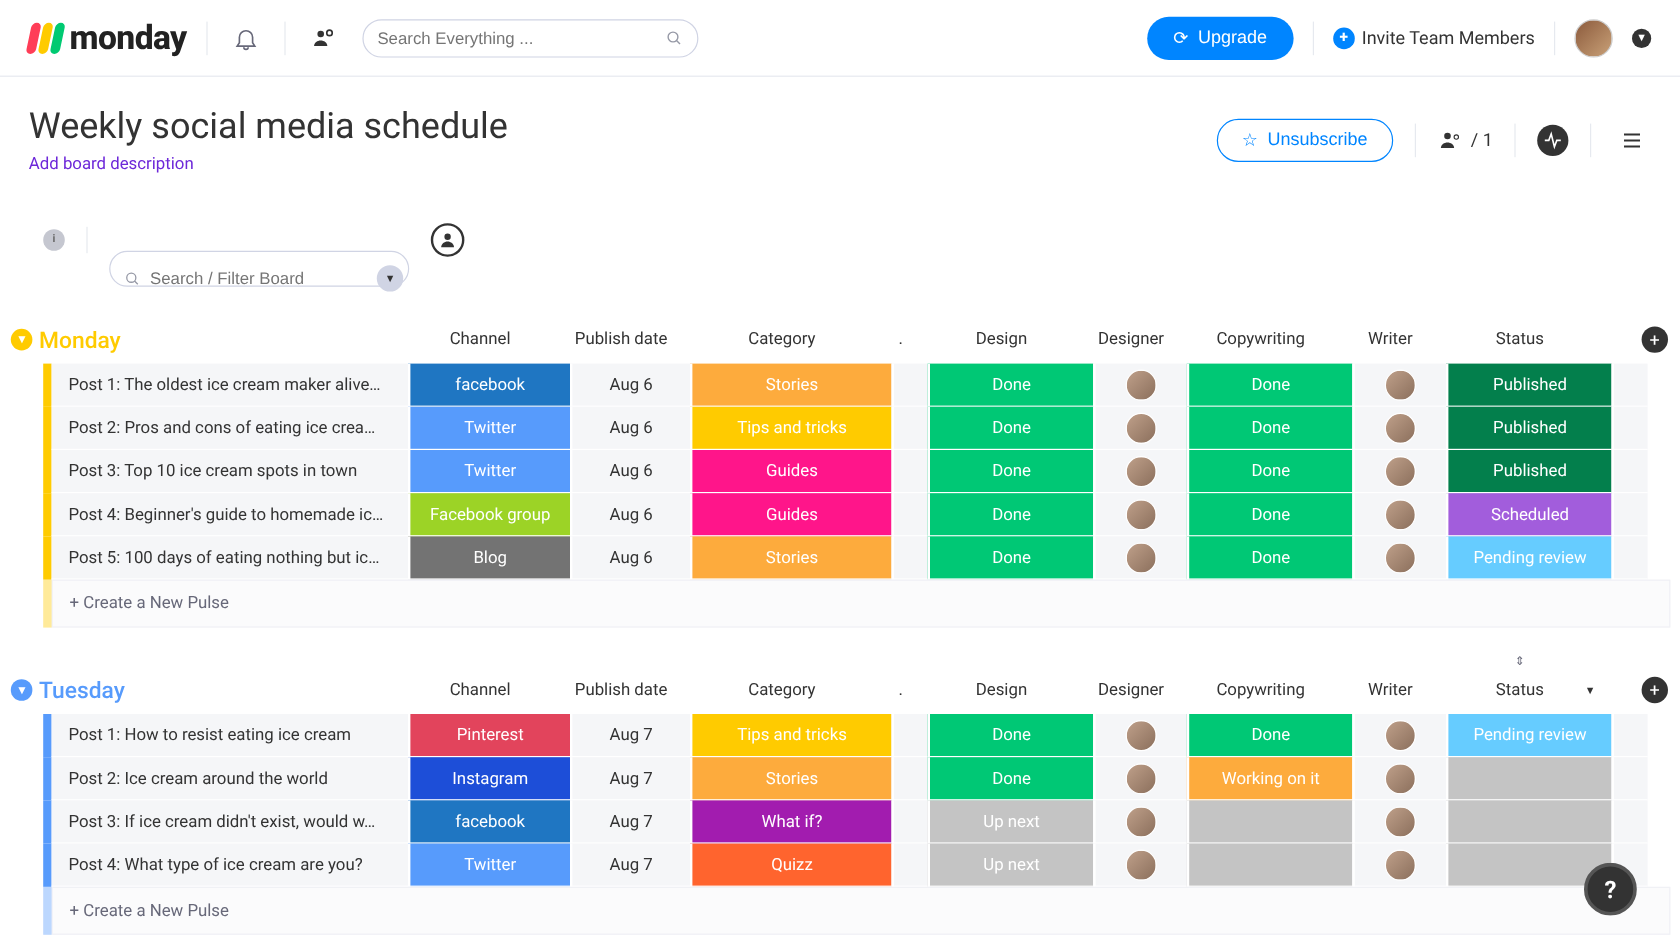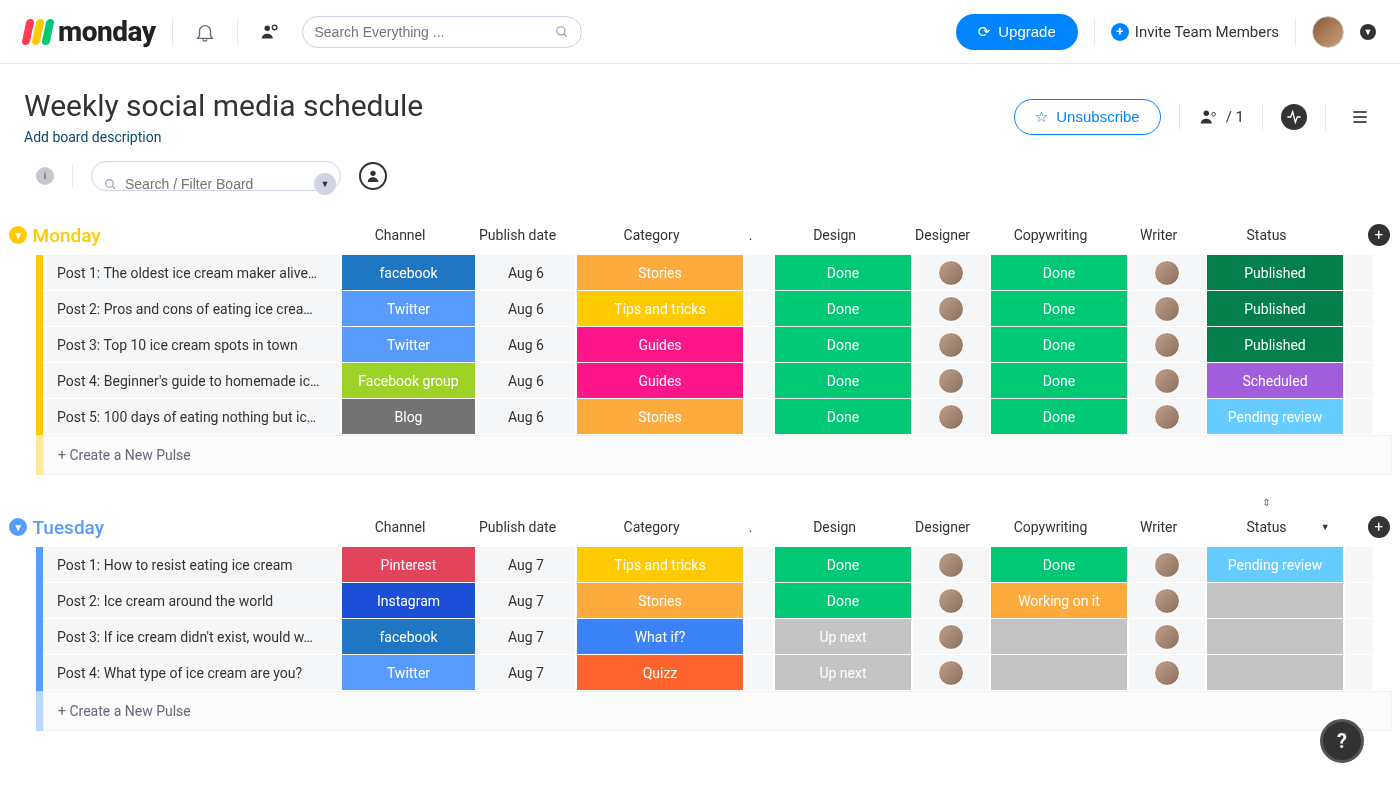--- a/index.html
+++ b/index.html
@@ -15,29 +15,29 @@
 .spacer { flex: 1; }
 .upgrade-btn { background: #0085ff; color: #fff; border: none; height: 36px; padding: 0 22px; border-radius: 18px; font-size: 15px; font-weight: 500; display: flex; align-items: center; gap: 8px; cursor: pointer; }
 .invite-link { color: #333; font-size: 15px; display: flex; align-items: center; gap: 6px; cursor: pointer; }
 .invite-link .plus-circle { width: 18px; height: 18px; border-radius: 50%; background: #0085ff; color: #fff; display: flex; align-items: center; justify-content: center; font-size: 13px; font-weight: bold; }
 .avatar-top { width: 32px; height: 32px; border-radius: 50%; background: linear-gradient(135deg,#8b5a3c,#c9a178); border: 1px solid #ccc; }
 .caret-circle { width: 16px; height: 16px; border-radius: 50%; background: #333; color: #fff; display: flex; align-items: center; justify-content: center; font-size: 9px; }
 
 .board-header { padding: 24px 24px 16px; display: flex; }
 .board-title-wrap { flex: 1; }
 .board-title { font-size: 30px; font-weight: 400; color: #333; margin-bottom: 6px; }
-.board-desc { font-size: 14px; color: #0c4a6e; cursor: pointer; }
+.board-desc { font-size: 14px; color: #6d28d9; cursor: pointer; }
 .board-actions { display: flex; align-items: center; gap: 18px; }
 .unsubscribe-btn { border: 1px solid #0085ff; color: #0085ff; background: #fff; height: 36px; padding: 0 20px; border-radius: 18px; font-size: 15px; display: flex; align-items: center; gap: 8px; cursor: pointer; }
 .members-count { display: flex; align-items: center; gap: 6px; color: #333; font-size: 15px; }
 .pulse-icon { width: 26px; height: 26px; border-radius: 50%; background: #333; color: #fff; display: flex; align-items: center; justify-content: center; }
 
 .filter-row { padding: 0 36px 24px; display: flex; align-items: center; gap: 18px; }
 .small-circle { width: 18px; height: 18px; border-radius: 50%; background: #c5c7d0; display: flex; align-items: center; justify-content: center; font-size: 9px; color: #666; font-weight: bold; }
-.search-board { height: 30px; border: 1px solid #d0d4e4; border-radius: 15px; display: flex; align-items: center; padding: 16px 4px 0 12px; width: 250px; }
+.search-board { height: 30px; border: 1px solid #d0d4e4; border-radius: 15px; display: flex; align-items: center; padding: 16px 4px 0 12px; width: 250px; margin-top: 48px; }
 .search-board input { border: none; outline: none; flex: 1; font-size: 14px; background: transparent; }
 .search-board .dd { width: 22px; height: 22px; border-radius: 50%; background: #d0d4e4; display: flex; align-items: center; justify-content: center; font-size: 9px; color: #333; }
 .person-filter { width: 28px; height: 28px; border: 2px solid #333; border-radius: 50%; display: flex; align-items: center; justify-content: center; }
 
 .groups { padding: 0 8px 40px 8px; }
 .group { margin-bottom: 32px; }
 .group-header-row { display: flex; align-items: center; height: 40px; }
 .group-toggle-cell { width: 28px; display: flex; justify-content: center; }
 .group-toggle { width: 18px; height: 18px; border-radius: 50%; display: flex; align-items: center; justify-content: center; color: #fff; font-size: 10px; cursor: pointer; }
 .group-title-cell { font-size: 19px; font-weight: 500; padding-left: 4px; }
@@ -72,21 +72,21 @@
 .c-facebook { background: #1f76c2; }
 .c-twitter { background: #579bfc; }
 .c-fbgroup { background: #9cd326; }
 .c-blog { background: #737373; }
 .c-pinterest { background: #e2445c; }
 .c-instagram { background: #1d4ed8; }
 
 .cat-stories { background: #fdab3d; }
 .cat-tips { background: #ffcb00; }
 .cat-guides { background: #ff158a; }
-.cat-whatif { background: #3b82f6; }
+.cat-whatif { background: #a21caf; }
 .cat-quizz { background: #ff642e; }
 
 .s-done { background: #00c875; }
 .s-published { background: #037f4c; }
 .s-scheduled { background: #a25ddc; }
 .s-pending { background: #66ccff; }
 .s-working { background: #fdab3d; }
 .s-upnext { background: #c4c4c4; }
 .s-empty { background: #c4c4c4; }
 

